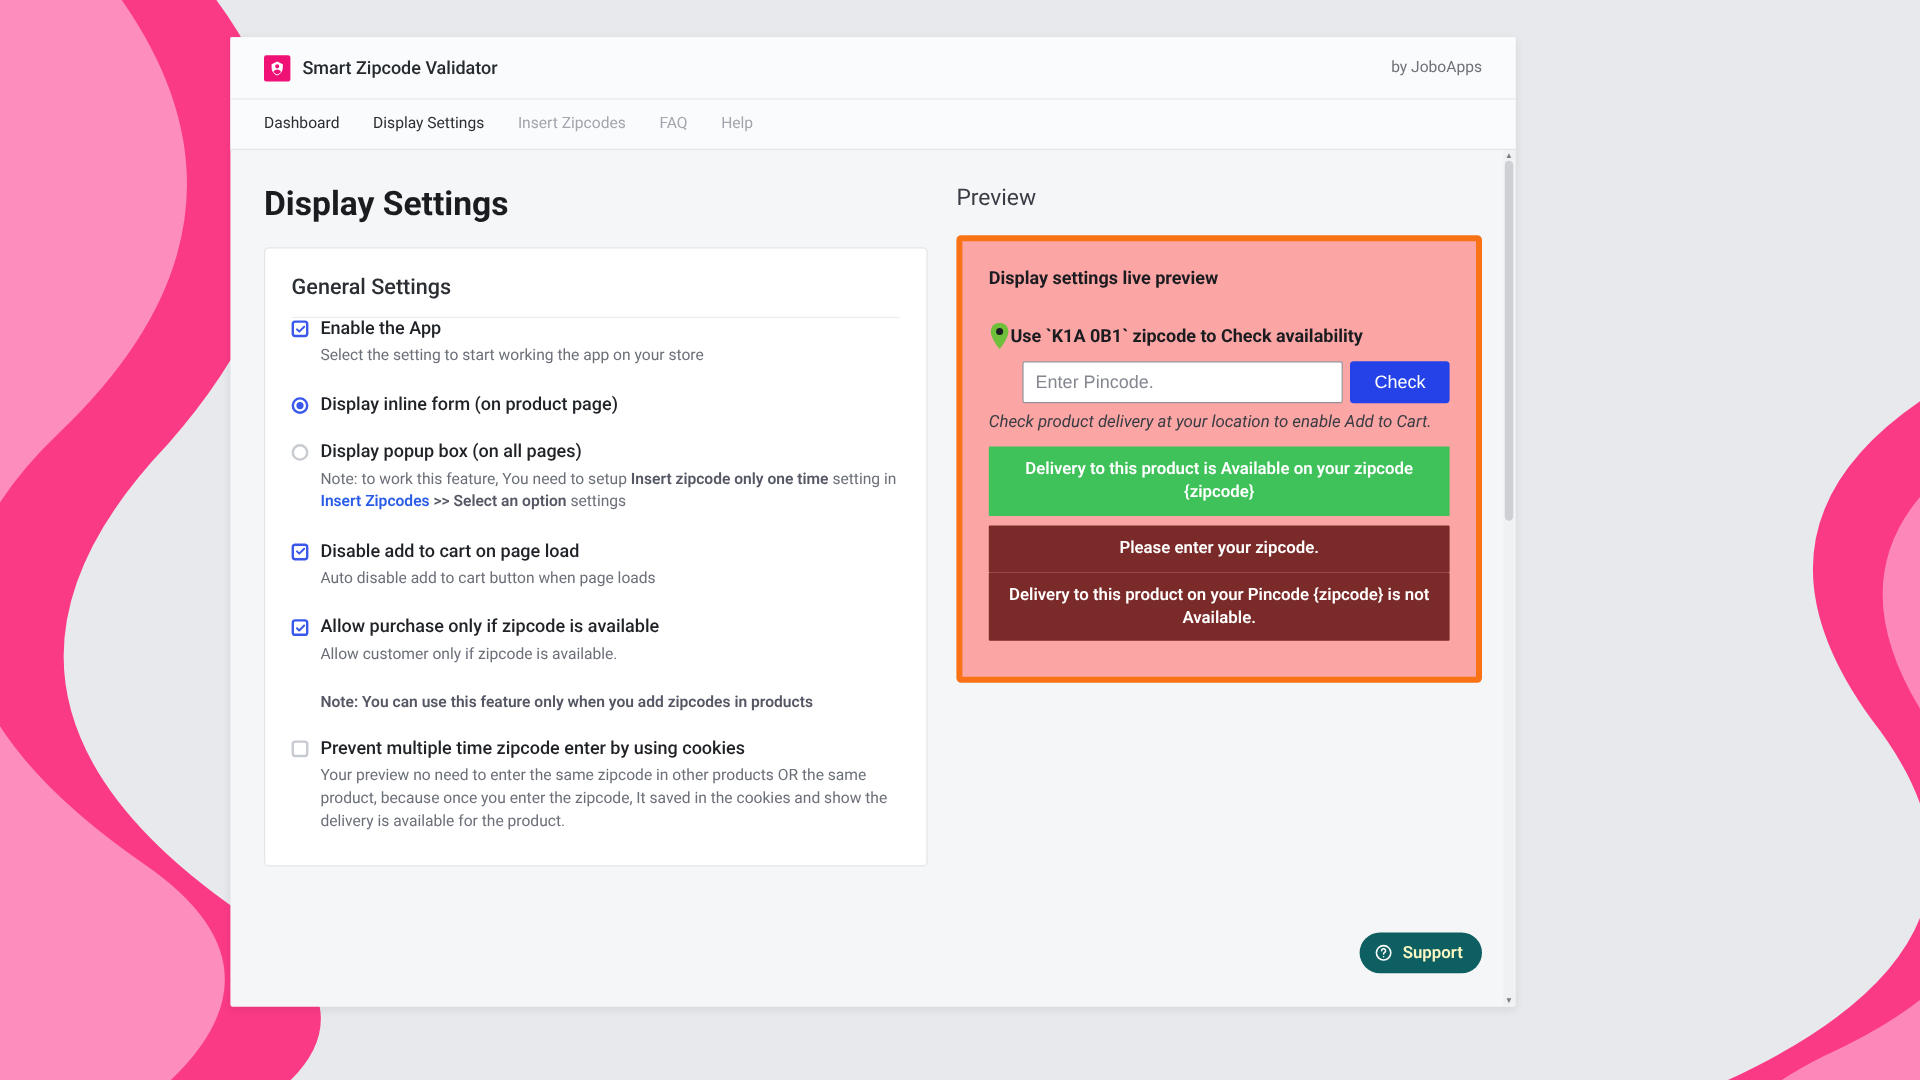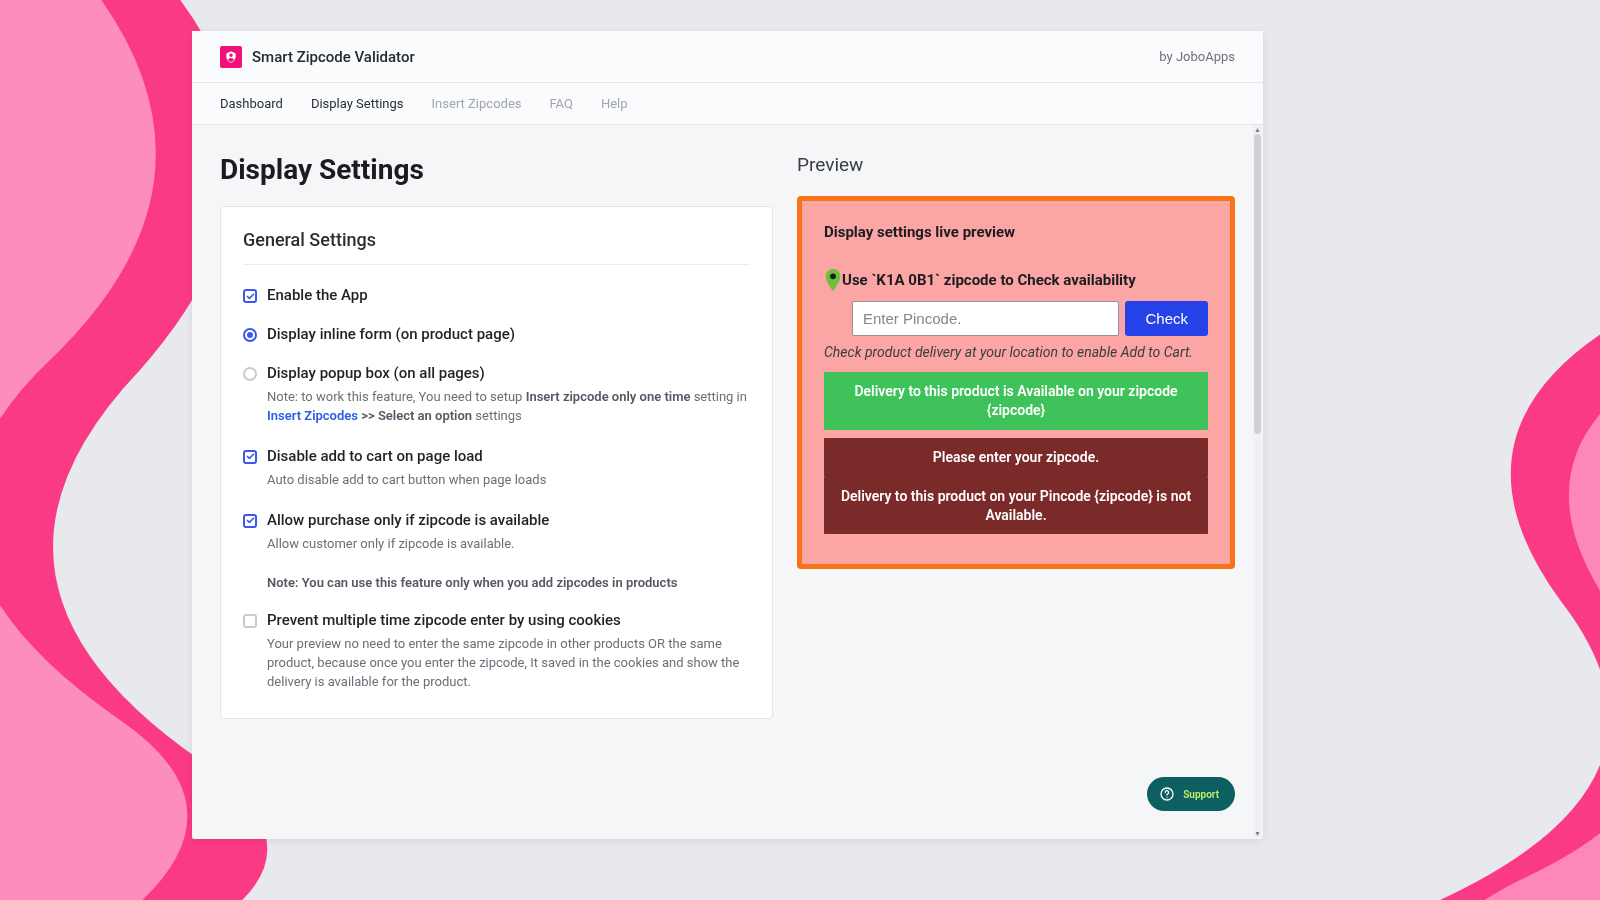--- a/index.html
+++ b/index.html
@@ -88,21 +88,20 @@
   border: 1px solid #e4e5e9;
   border-radius: 4px;
   padding: 22px 22px 26px;
 }
 .card h3 {
   font-size: 18px;
   font-weight: 500;
   color: #2b2f34;
   padding-bottom: 14px;
   border-bottom: 1px solid #ececef;
-  margin-bottom: 22px;
 }
 .setting { margin-bottom: 22px; }
 .setting-row { display: flex; align-items: flex-start; gap: 10px; }
 .setting-label { font-size: 15px; color: #1f2226; font-weight: 500; margin-top: -1px; }
 .setting-help { font-size: 13px; color: #6b6f78; margin-top: 6px; margin-left: 24px; line-height: 1.45; }
 .setting-help b { color: #555864; font-weight: 600; }
 .setting-help .link { color: #2a5ce8; font-weight: 600; cursor: pointer; }
 .note-strong { font-size: 13px; color: #555864; font-weight: 600; margin-top: 6px; margin-left: 24px; }
 
 .chk, .rad {
@@ -166,27 +165,27 @@
   line-height: 1.35;
 }
 .banner.green { background: #3fc25a; }
 .banner.red { background: #7a2a28; }
 
 .support-pill {
   position: absolute;
   right: 28px;
   bottom: 28px;
   background: #0d5f62;
-  color: #bef264;
+  color: #fef9c3;
   border-radius: 22px;
   padding: 9px 16px 9px 12px;
   display: flex;
   align-items: center;
   gap: 8px;
-  font-size: 10px;
+  font-size: 14px;
   font-weight: 600;
   cursor: pointer;
 }
 .support-pill svg { width: 16px; height: 16px; }
 
 .fake-scrollbar {
   position: absolute;
   right: 1px; top: 94px; bottom: 1px;
   width: 9px;
 }
@@ -241,20 +240,21 @@
 
           <div class="setting">
             <div class="setting-row">
               <div class="chk">
                   <svg class="tick" viewBox="0 0 12 12">
                     <path d="M2 6 l2.5 2.5 L10 3" stroke="#3a59ea" stroke-width="2.2" fill="none" stroke-linecap="round" stroke-linejoin="round"></path>
                   </svg>
                 </div>
               <div class="setting-label">Enable the App</div>
             </div>
+            <div class="setting-help">Select the setting to start working the app on your store</div>
           </div>
 
           <div class="setting">
             <div class="setting-row">
               <div class="rad">
                   <div class="dot"></div>
                 </div>
               <div class="setting-label">Display inline form (on product page)</div>
             </div>
           </div>

